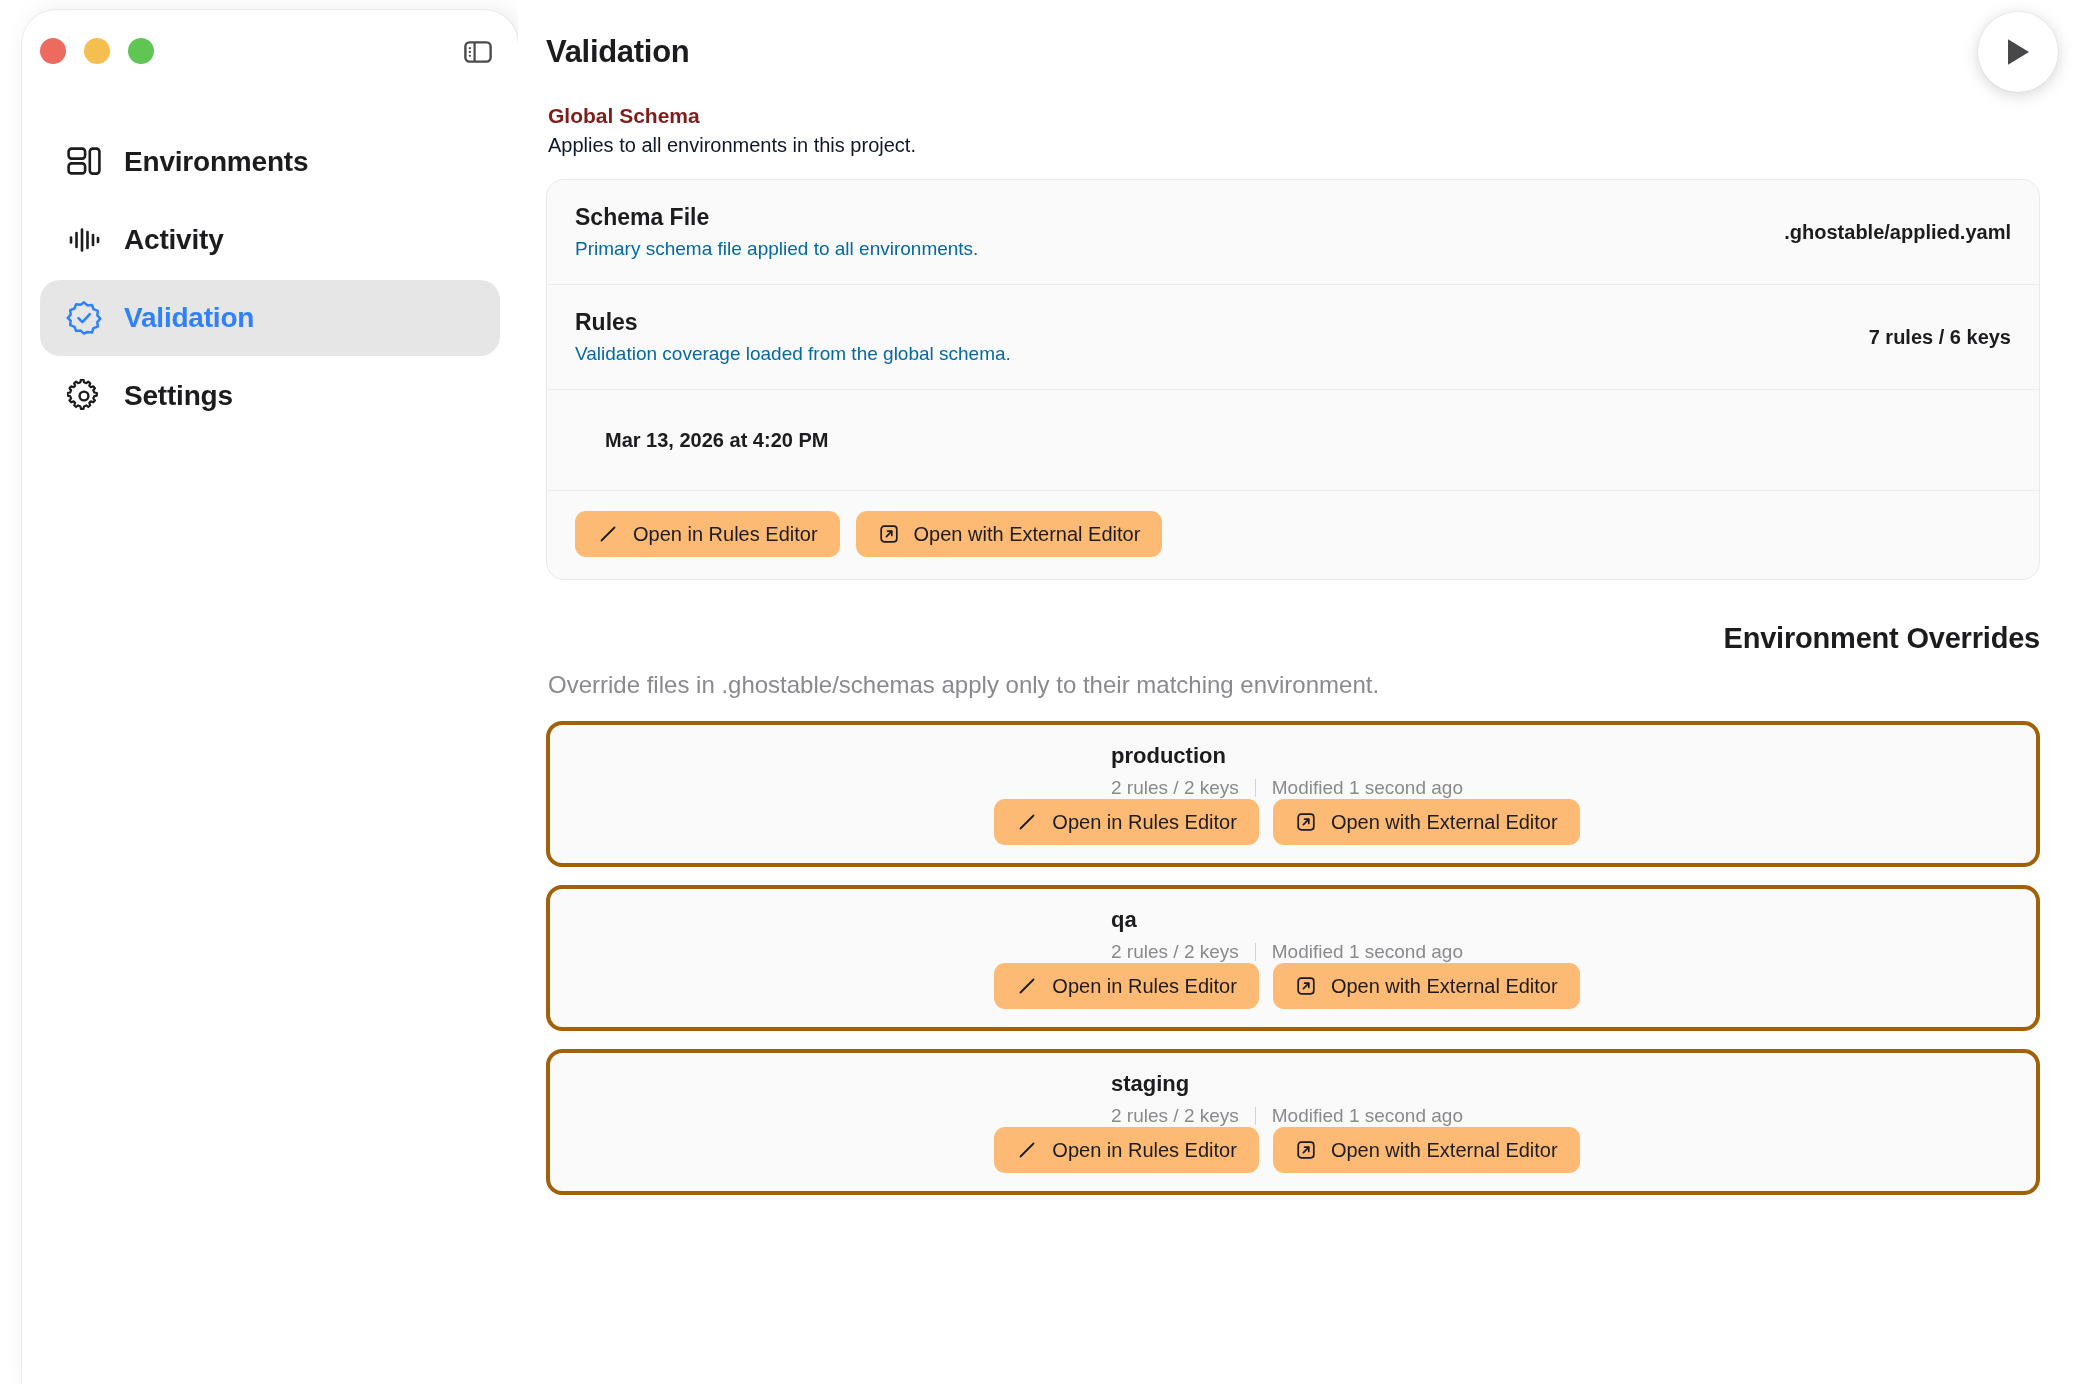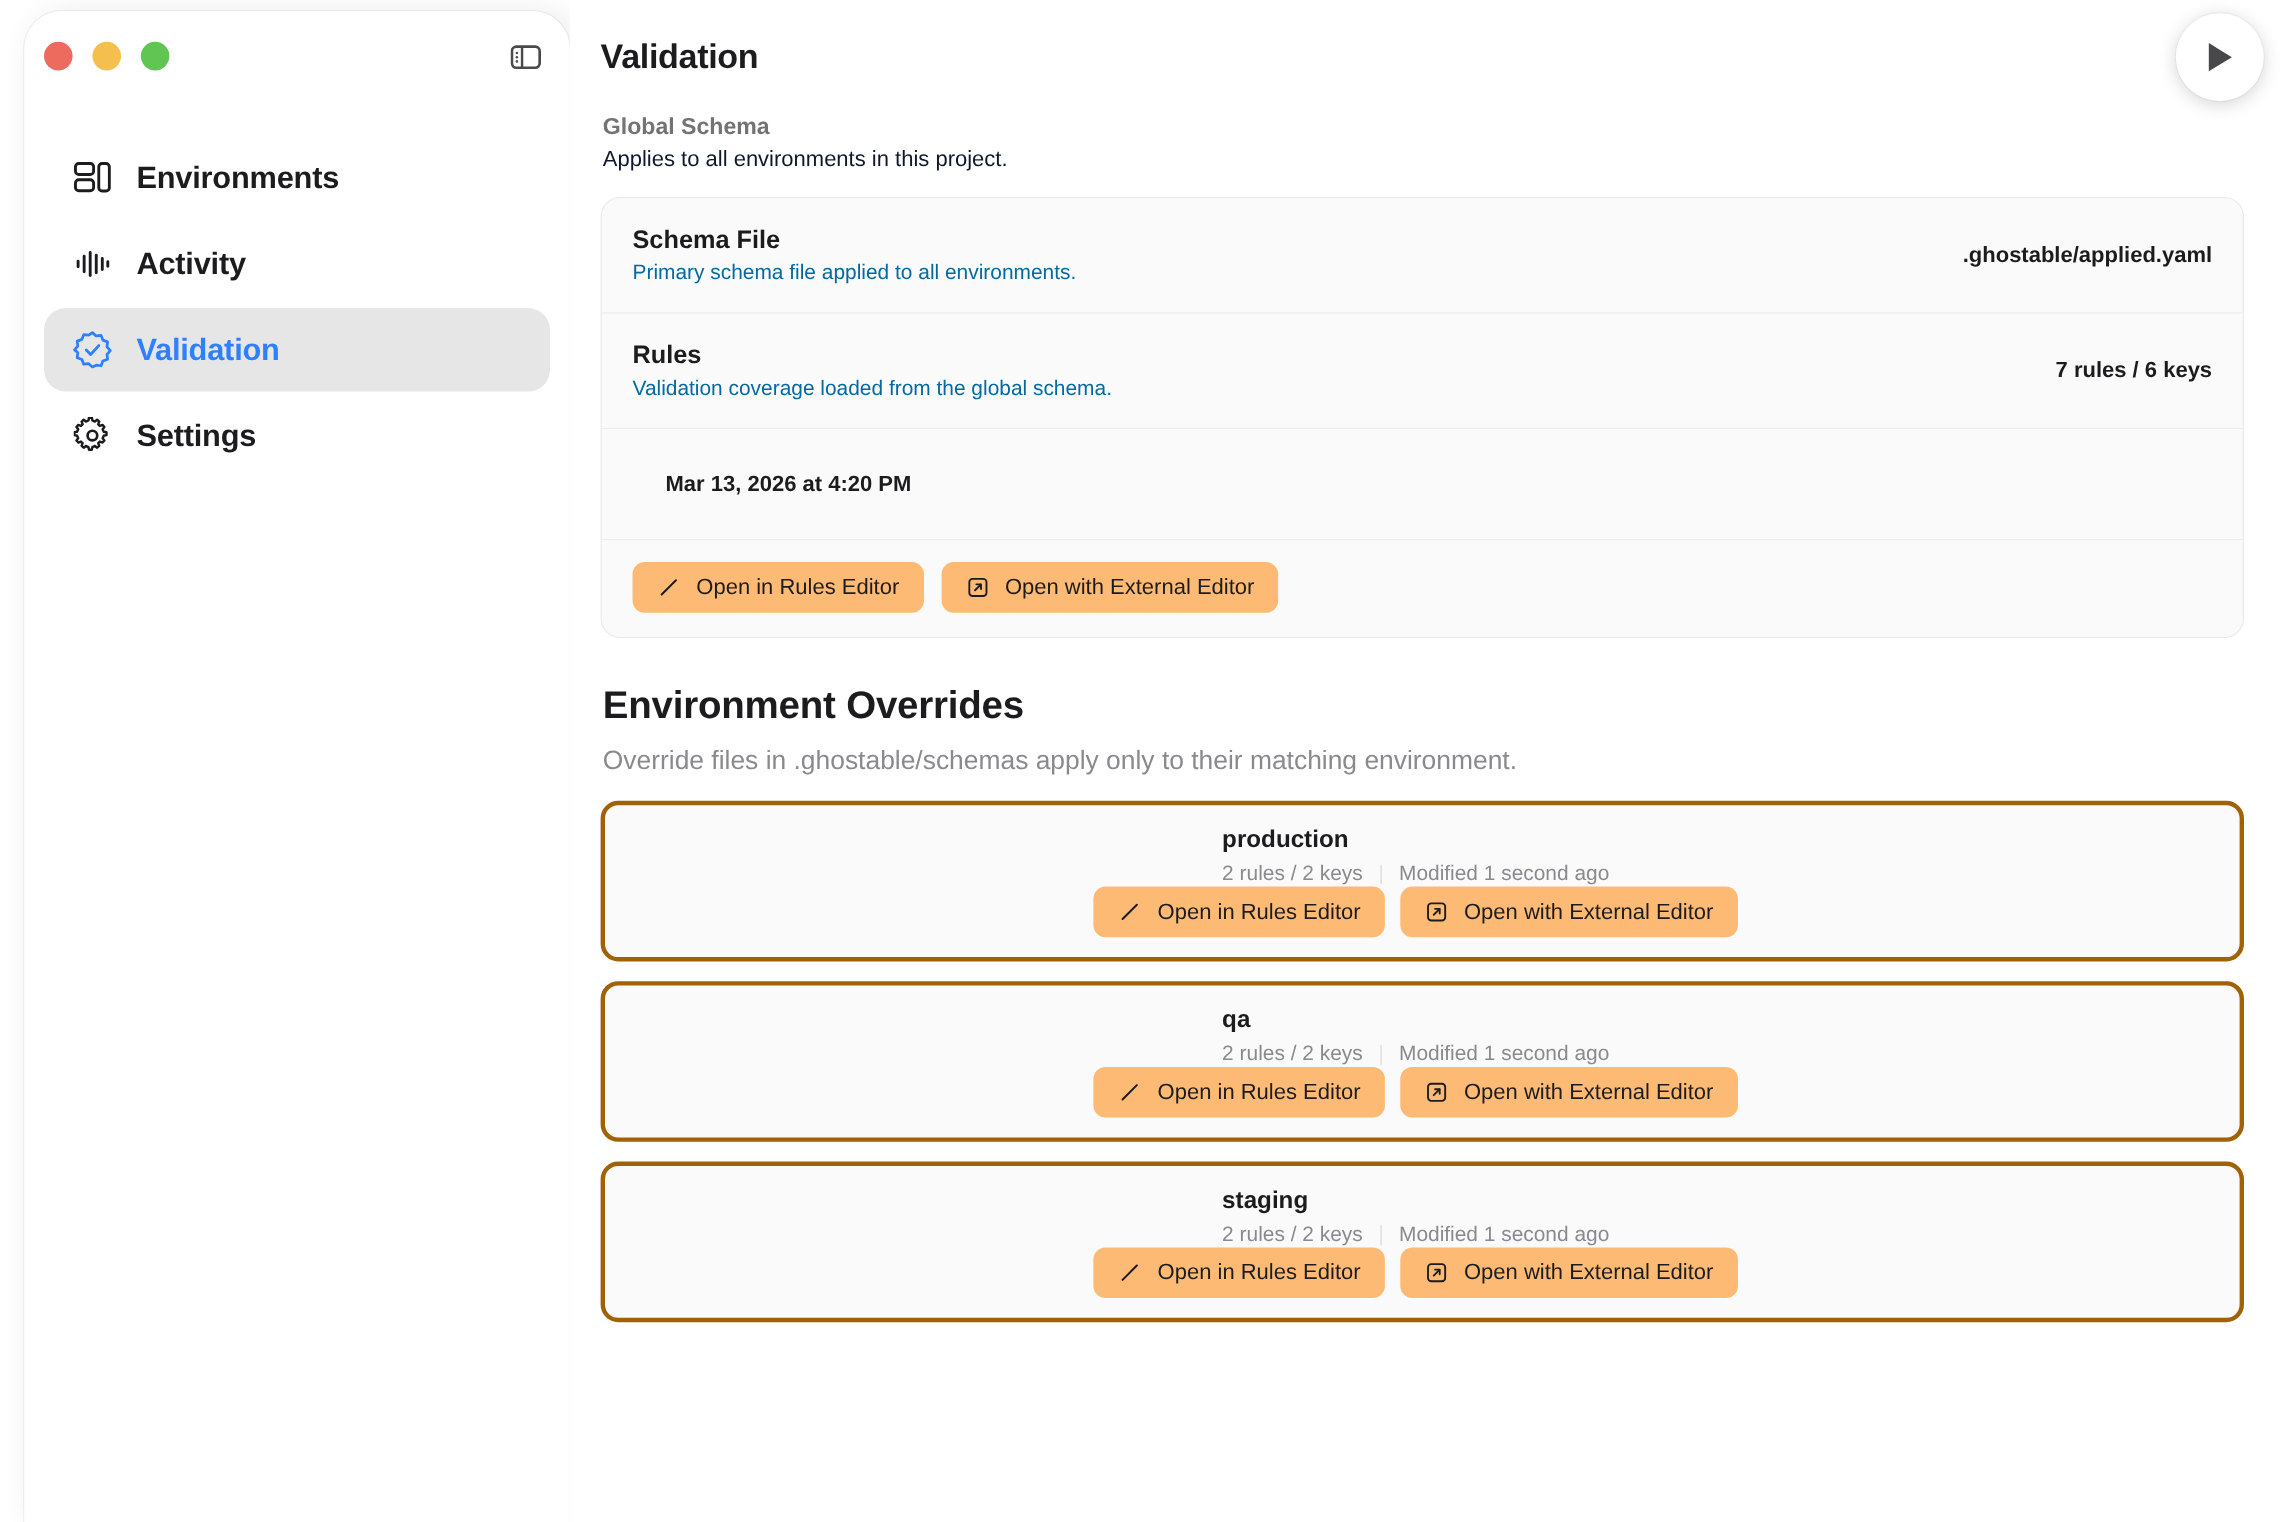--- a/index.html
+++ b/index.html
@@ -155,21 +155,21 @@
     right: 0;
     bottom: 0;
     padding: 0 40px 0 28px;
     box-sizing: border-box;
     overflow: hidden;
   }
 
   .section-eyebrow {
     font-size: 21px;
     font-weight: 700;
-    color: #737373;
+    color: #7f1d1d;
     margin: 0 0 6px 2px;
   }
   .section-sub {
     font-size: 20px;
     color: #0f172a;
     margin: 0 0 22px 2px;
   }
 
   .card {
     border: 1px solid #e9e9ea;
@@ -230,25 +230,26 @@
   .btn .btn-icon {
     display: flex;
     align-items: center;
     justify-content: center;
     width: 22px;
     height: 22px;
     flex: 0 0 22px;
   }
 
   .overrides-title {
-    font-size: 35px;
+    font-size: 29px;
     font-weight: 700;
     color: #1c1c1e;
     margin: 42px 0 16px 2px;
     letter-spacing: -0.2px;
+    text-align: right;
   }
   .overrides-sub {
     font-size: 24px;
     color: #8a8a8e;
     margin: 0 0 22px 2px;
   }
 
   .override-row {
     display: flex;
     align-items: center;

